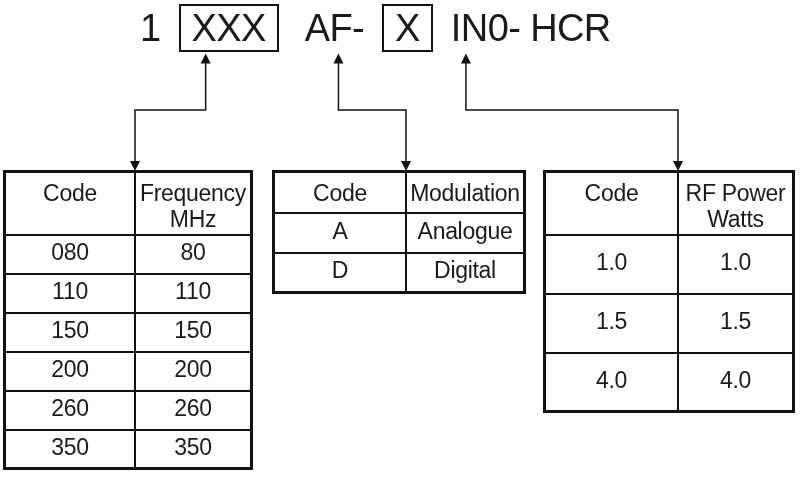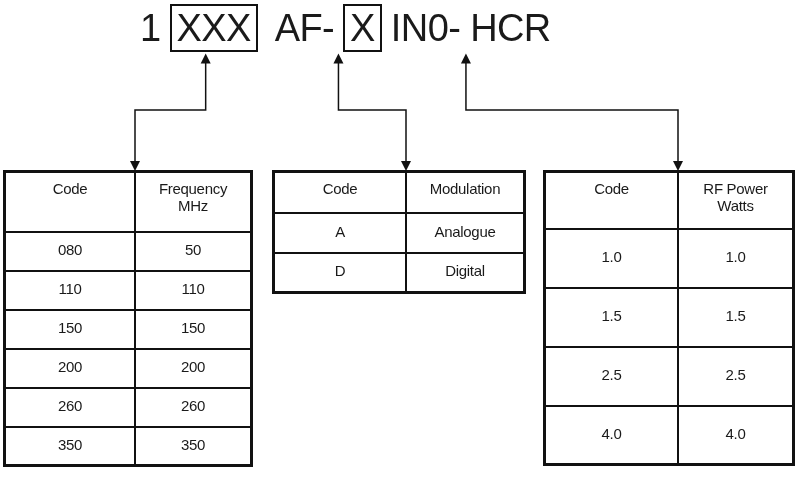--- a/index.html
+++ b/index.html
@@ -20,41 +20,41 @@
   .title{
     position:absolute;left:140px;top:1px;height:54px;
     display:flex;align-items:center;
     font-size:38px;letter-spacing:-0.6px;
     white-space:pre;
     color:var(--ink);
   }
   .seg{display:inline-block;line-height:1.18;}
   .boxed{
     border:2px solid var(--border);
-    padding:0 5px;
-    margin:0 9px;
+    padding:0 11px;
+    margin:0 18px;
   }
   
   .connectors{
     position:absolute;left:0;top:0;width:800px;height:502px;
     pointer-events:none;
   }
   
   .dtable{
     position:absolute;
     border-collapse:collapse;
     table-layout:fixed;
     background:var(--bg);
     border:3px solid var(--border);
     color:var(--ink);
   }
   .dtable th,.dtable td{
     border:2px solid var(--border);
     text-align:center;
-    font-size:15px;
+    font-size:23px;
     overflow:hidden;
   }
   .dtable th{
     font-weight:normal;
     vertical-align:top;
     padding-top:7px;
     line-height:1.15;
     white-space:pre-line;
     letter-spacing:-0.3px;
   }
@@ -98,21 +98,21 @@
       <thead>
         <tr>
           <th>Code</th>
           <th>Frequency
 MHz</th>
         </tr>
       </thead>
       <tbody>
         <tr>
           <td>080</td>
-          <td>50</td>
+          <td>80</td>
         </tr>
         <tr>
           <td>110</td>
           <td>110</td>
         </tr>
         <tr>
           <td>150</td>
           <td>150</td>
         </tr>
         <tr>
@@ -158,22 +158,18 @@
       <tbody>
         <tr>
           <td>1.0</td>
           <td>1.0</td>
         </tr>
         <tr>
           <td>1.5</td>
           <td>1.5</td>
         </tr>
         <tr>
-          <td>2.5</td>
-          <td>2.5</td>
-        </tr>
-        <tr>
           <td>4.0</td>
           <td>4.0</td>
         </tr>
       </tbody>
     </table>
 </div>
 
 </body></html>

